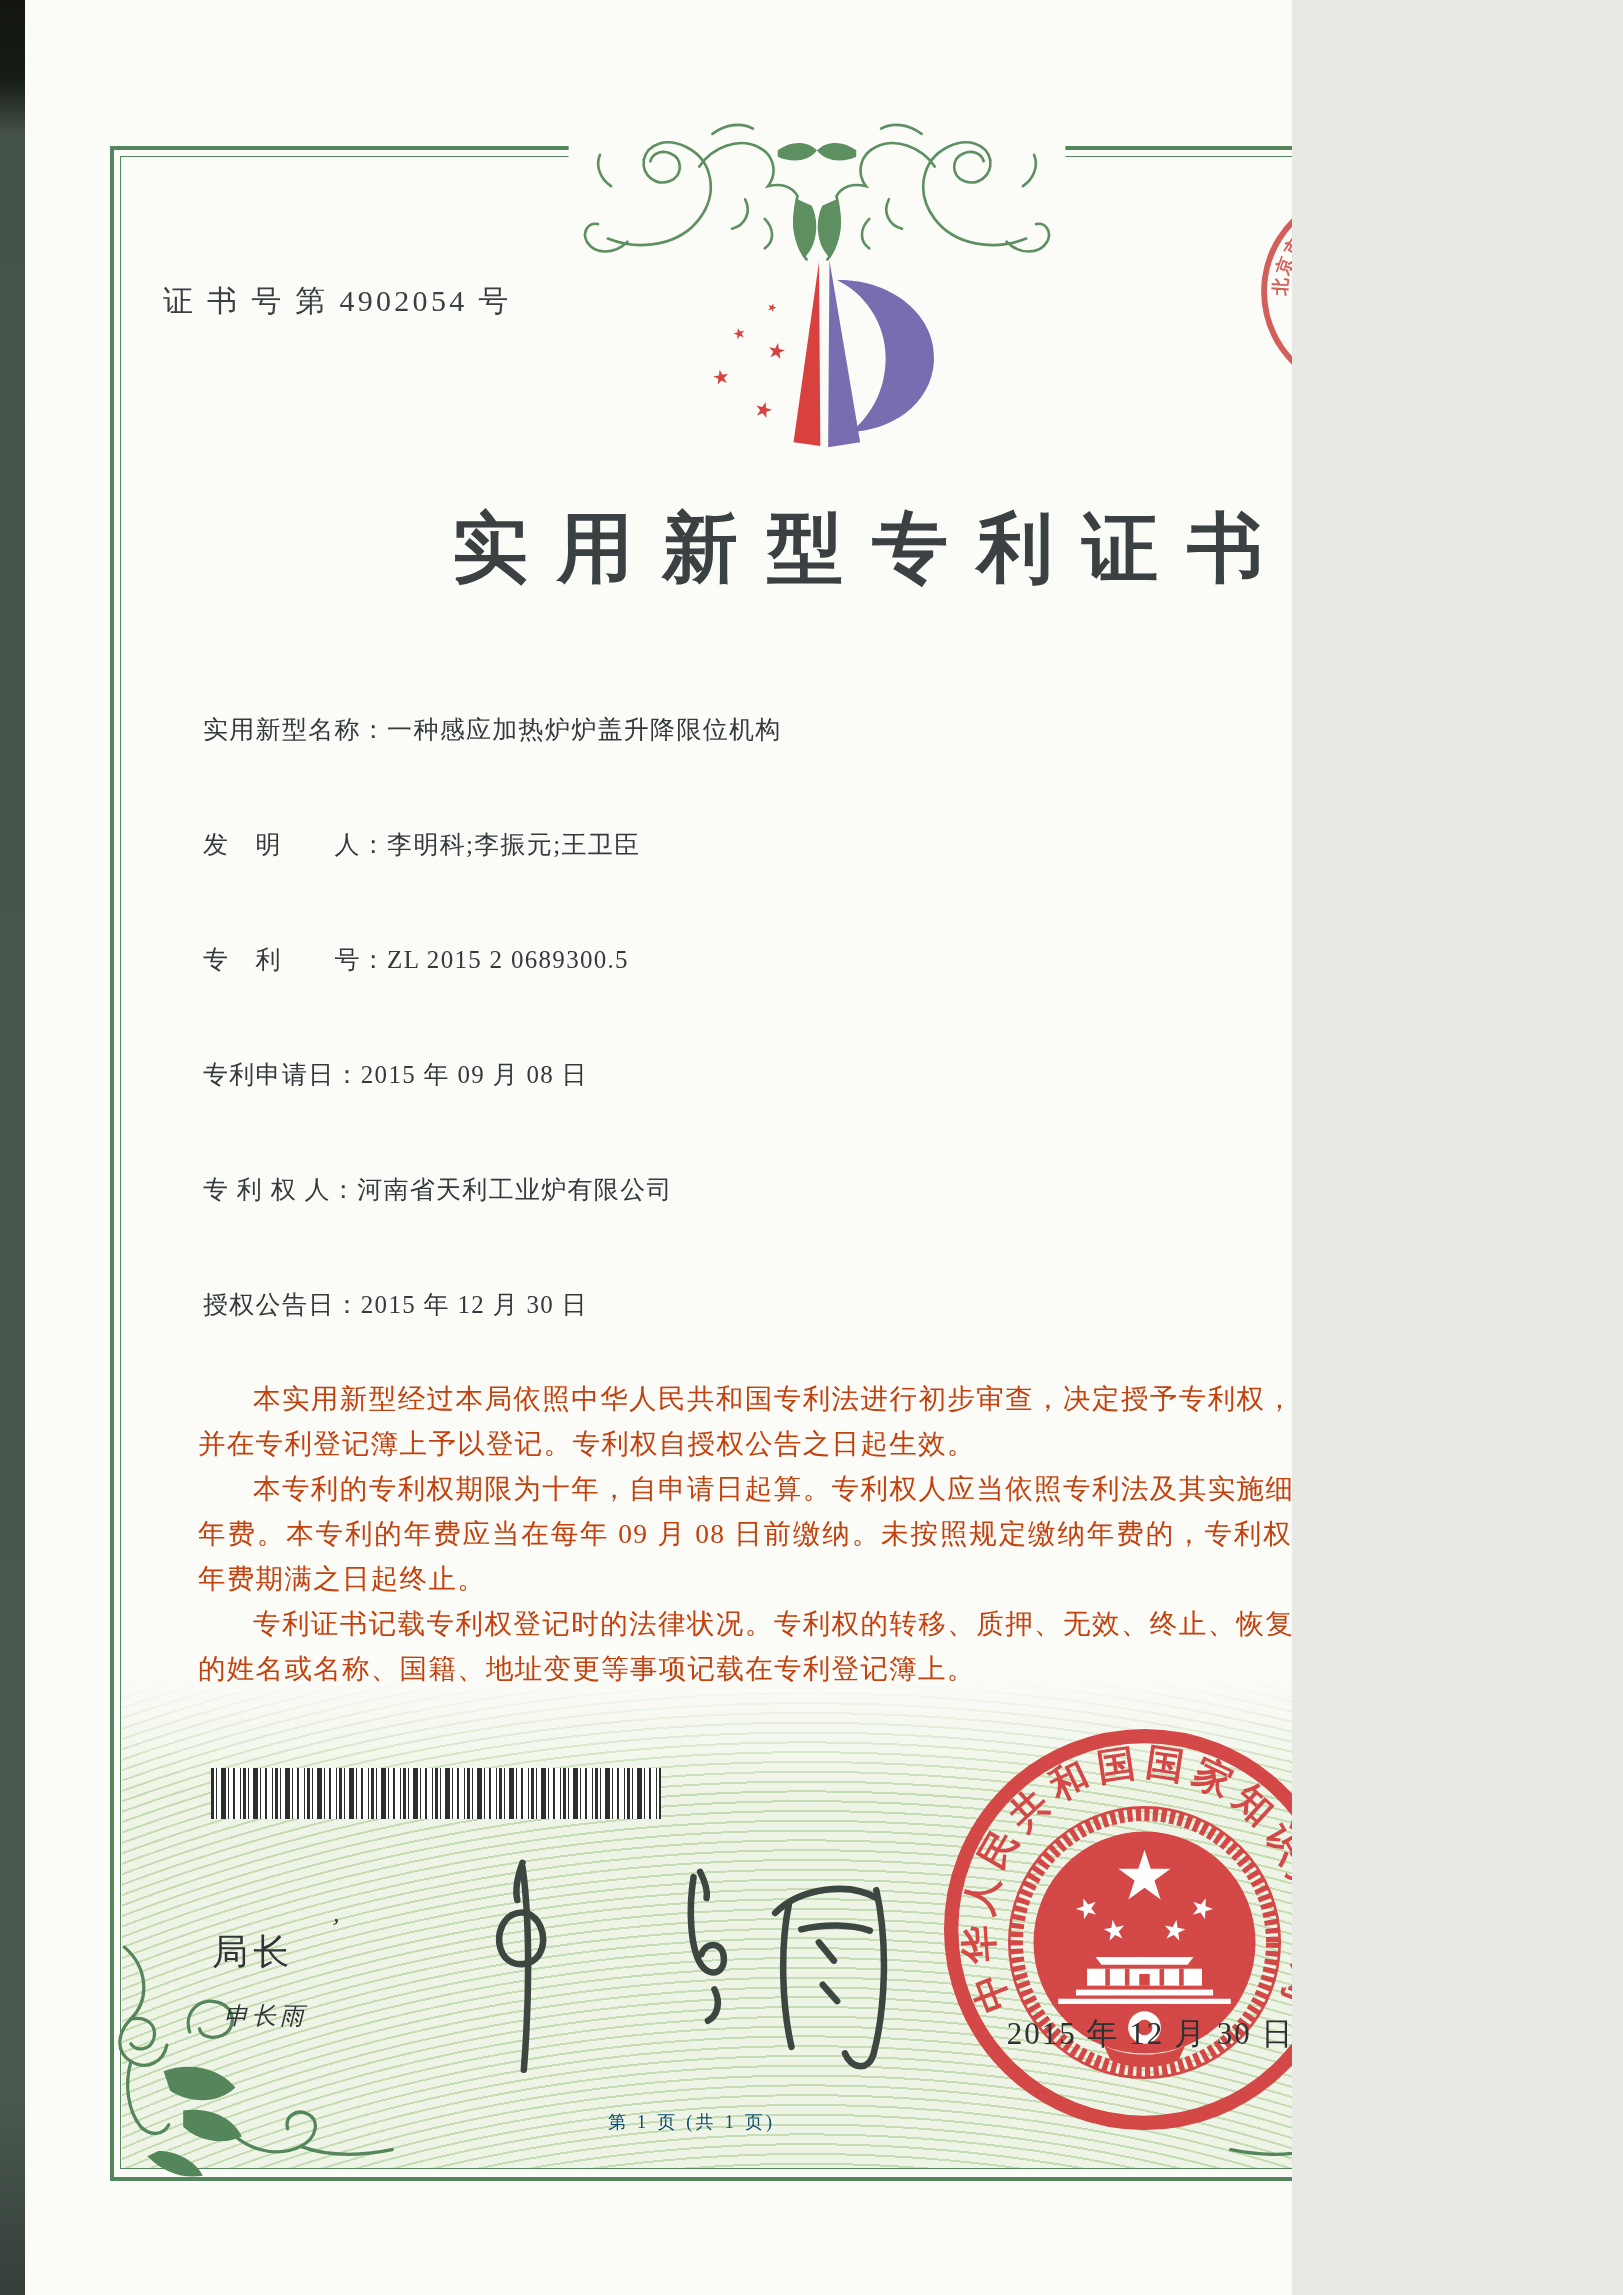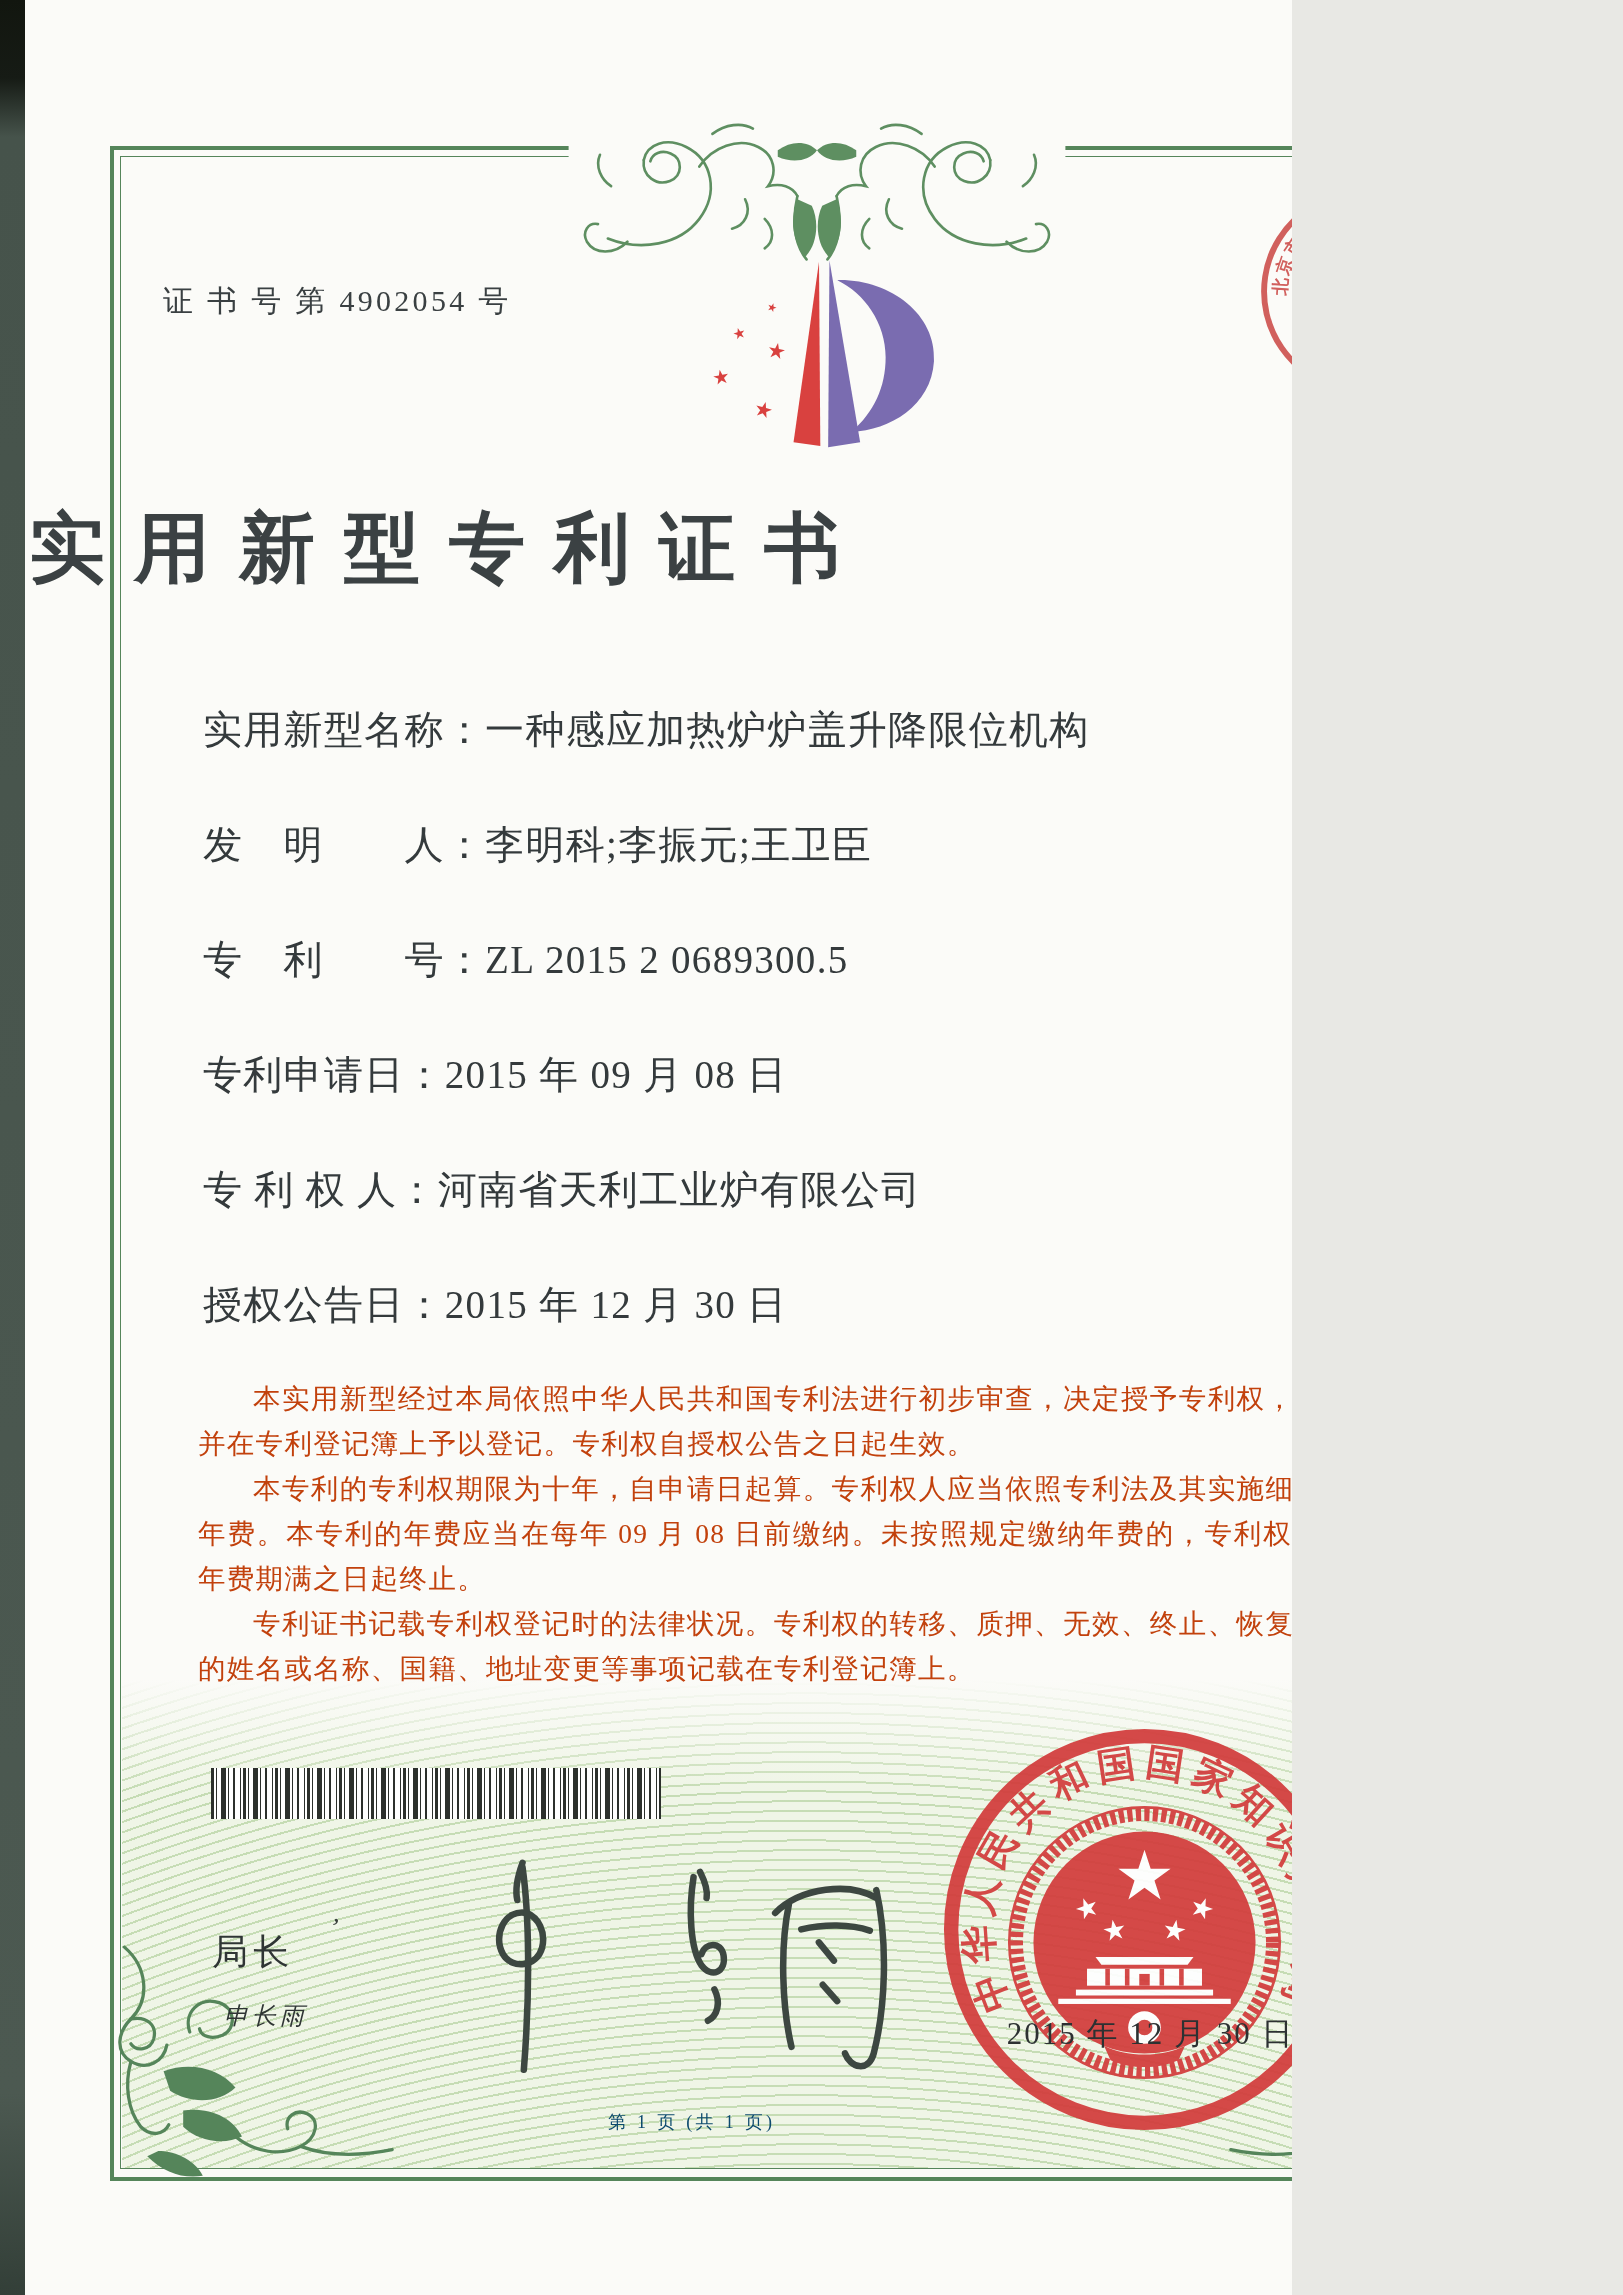--- a/index.html
+++ b/index.html
@@ -14,24 +14,24 @@
   #frame-inner{left:120px;top:156px;width:1370px;height:2011px;border:1.3px solid #55855a;z-index:2;}
   
   #guilloche{left:122px;top:1679px;width:1369px;height:489px;z-index:1;
     background-color:#eff5e6;
     background-image:repeating-radial-gradient(circle at 50% 420%, rgba(141,186,112,.42) 0 2px, rgba(255,255,255,0) 2px 9.8px);}
   #guilloche::before{content:'';position:absolute;left:0;top:0;right:0;height:111px;
     background:linear-gradient(180deg,#fbfbf8 0%,rgba(251,251,248,0) 100%);}
   #cert-no{left:163px;top:281px;font-size:30px;letter-spacing:3.3px;color:#3a4042;z-index:4;}
   #logo{left:674px;top:216px;z-index:4;}
   #tax-stamp{left:1251px;top:179px;z-index:4;opacity:.88;}
-  #title{left:0;right:0;top:498px;text-align:left;font-size:76px;font-weight:bold;
+  #title{left:0;right:0;top:498px;text-align:right;font-size:76px;font-weight:bold;
          letter-spacing:29px;padding-left:29px;color:#3b4143;z-index:4;}
   #fields{left:203px;top:714px;display:flex;flex-direction:column;row-gap:84px;
-          font-size:39px;letter-spacing:1.3px;color:#343a3c;z-index:4;}
+          font-size:25px;letter-spacing:1.3px;color:#343a3c;z-index:4;}
   .frow{height:31px;line-height:31px;white-space:nowrap;}
   #body-text{left:198px;top:1359px;width:1241px;font-size:27.5px;line-height:45px;
              letter-spacing:1.3px;text-align:justify;color:#c2410c;z-index:4;margin-top:17px;}
   #body-text p{margin:0;text-indent:2em;}
   #barcode{left:211px;top:1768px;width:450px;height:51px;z-index:4;
     background:repeating-linear-gradient(90deg,
       #2c302c 0 3.3px,#fff 3.3px 5.2px,#2c302c 5.2px 6.5px,#fff 6.5px 10.5px,
       #2c302c 10.5px 15px,#fff 15px 17px,#2c302c 17px 18.3px,#fff 18.3px 22px,
       #2c302c 22px 24px,#fff 24px 29px,#2c302c 29px 30px,#fff 30px 32px);}
   #signer-title{left:212px;top:1928px;font-size:36px;letter-spacing:5.2px;color:#2f3534;z-index:4;}

